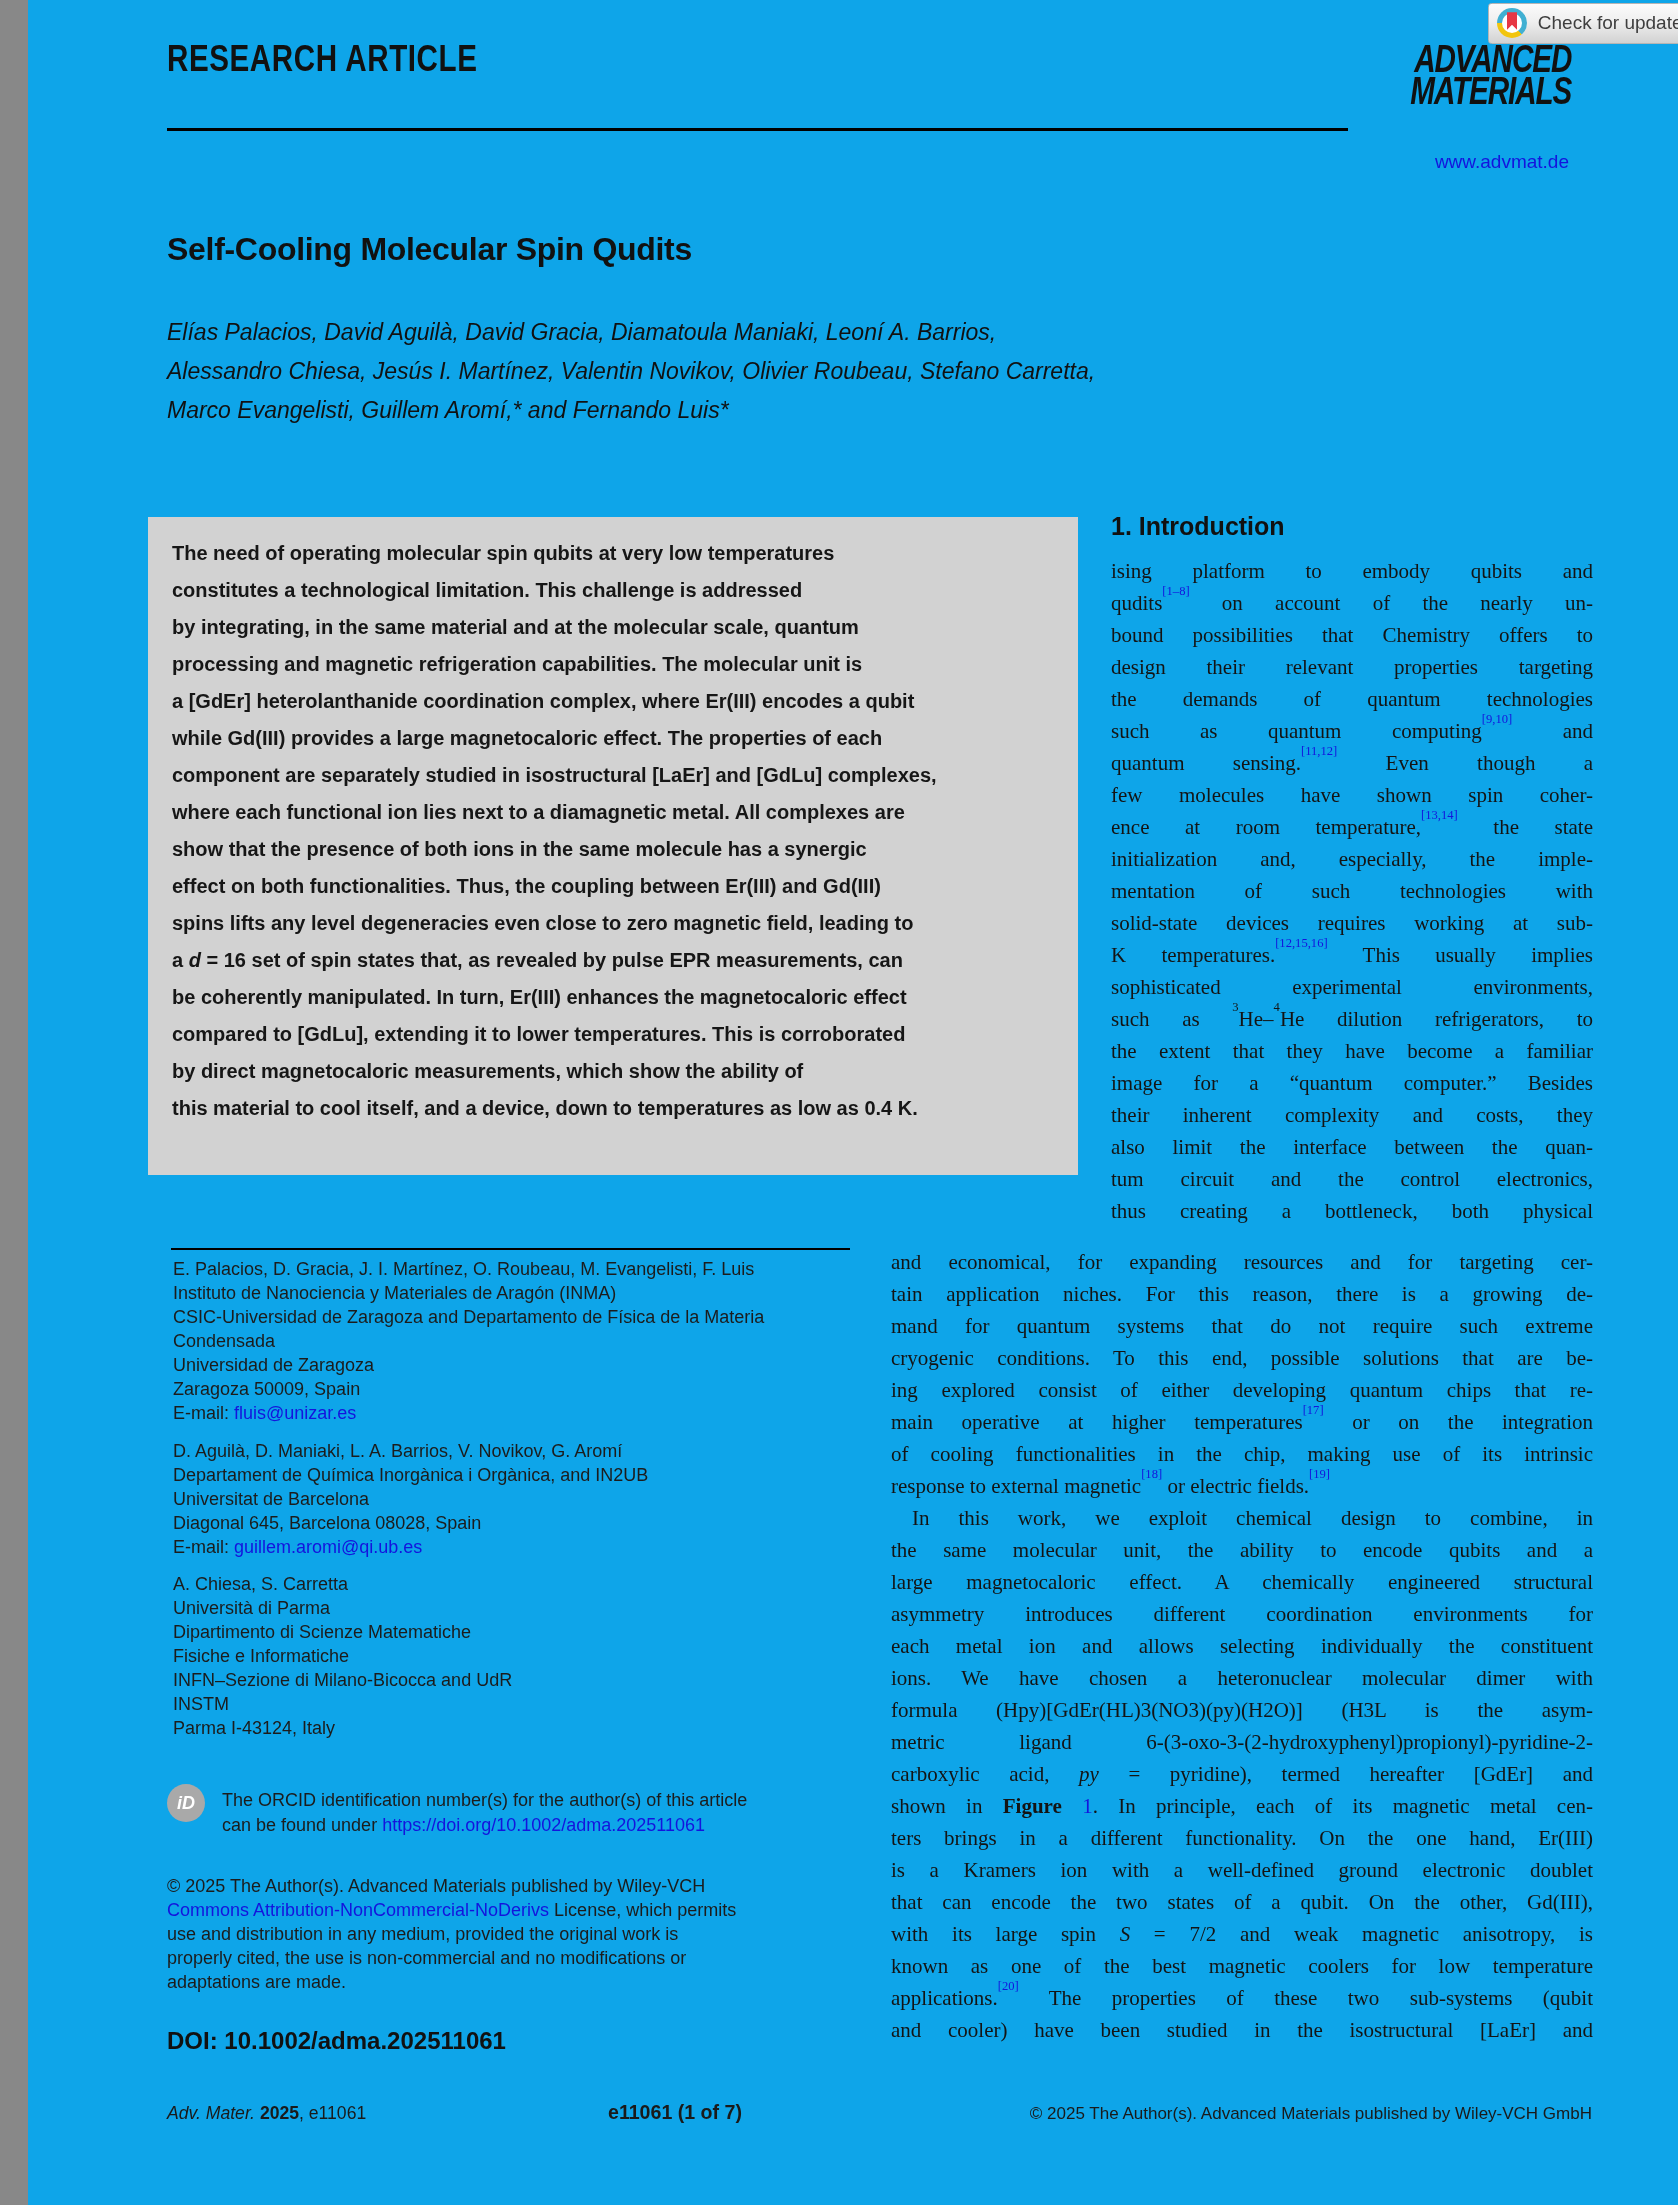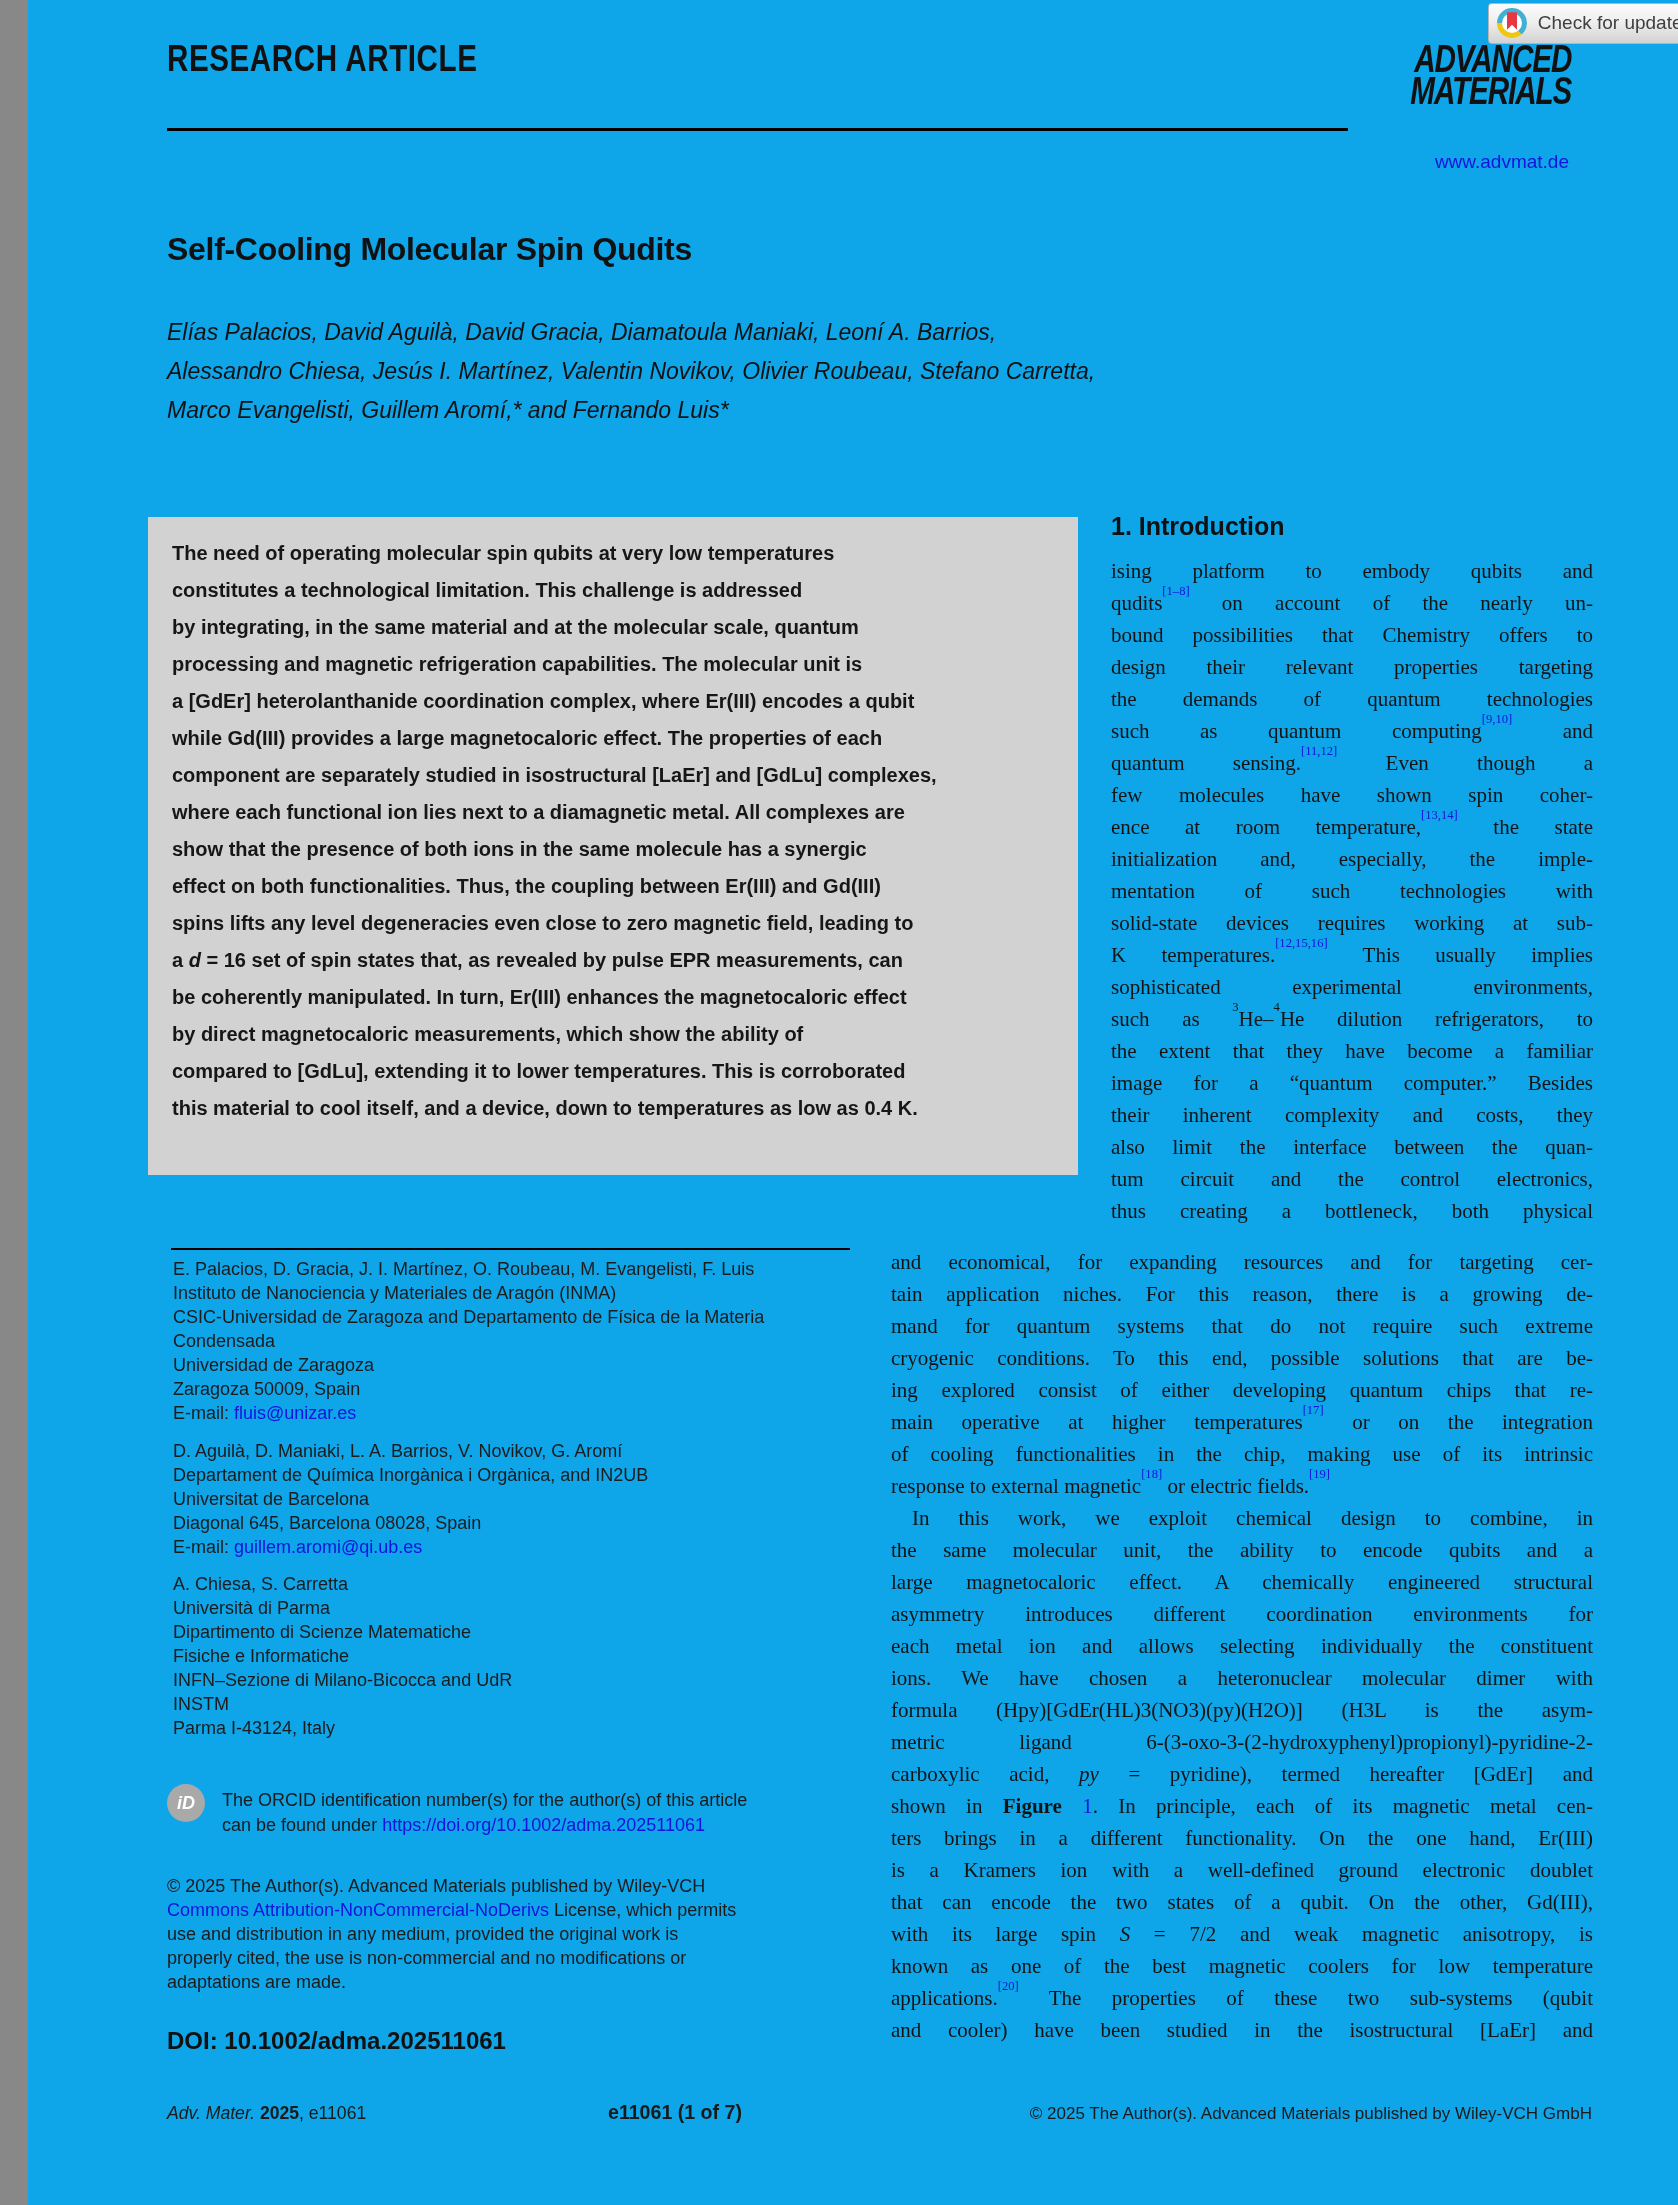--- a/index.html
+++ b/index.html
@@ -86,22 +86,22 @@
         <div class="line">processing and magnetic refrigeration capabilities. The molecular unit is</div>
         <div class="line">a [GdEr] heterolanthanide coordination complex, where Er(III) encodes a qubit</div>
         <div class="line">while Gd(III) provides a large magnetocaloric effect. The properties of each</div>
         <div class="line">component are separately studied in isostructural [LaEr] and [GdLu] complexes,</div>
         <div class="line">where each functional ion lies next to a diamagnetic metal. All complexes are</div>
         <div class="line">show that the presence of both ions in the same molecule has a synergic</div>
         <div class="line">effect on both functionalities. Thus, the coupling between Er(III) and Gd(III)</div>
         <div class="line">spins lifts any level degeneracies even close to zero magnetic field, leading to</div>
         <div class="line">a <i>d</i> = 16 set of spin states that, as revealed by pulse EPR measurements, can</div>
         <div class="line">be coherently manipulated. In turn, Er(III) enhances the magnetocaloric effect</div>
+        <div class="line">compared to [GdLu], extending it to lower temperatures. This is corroborated</div>
         <div class="line">by direct magnetocaloric measurements, which show the ability of</div>
-        <div class="line">compared to [GdLu], extending it to lower temperatures. This is corroborated</div>
         <div class="line">this material to cool itself, and a device, down to temperatures as low as 0.4 K.</div>
       </div>
   </div>
 
   <div class="abs sec-head" style="left:1083px;top:512px;">1. Introduction</div>
   <div class="abs serifcol just" style="left:1083px;top:555px;width:482px;">
       <div class="line">ising platform to embody qubits and</div>
       <div class="line">qudits<sup class="ref">[1–8]</sup> on account of the nearly un-</div>
       <div class="line">bound possibilities that Chemistry offers to</div>
       <div class="line">design their relevant properties targeting</div>

